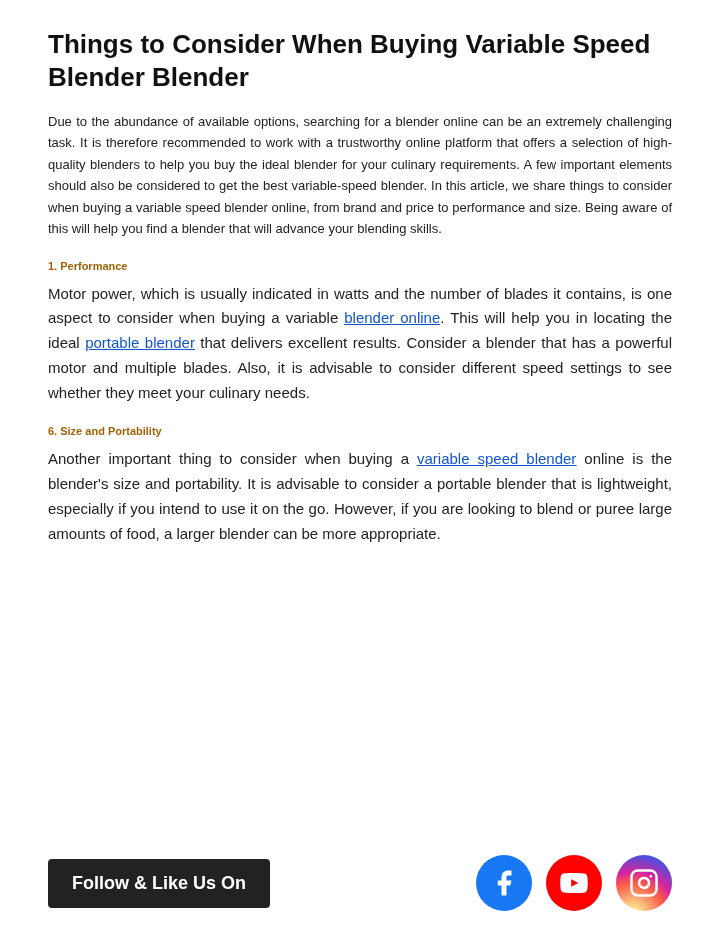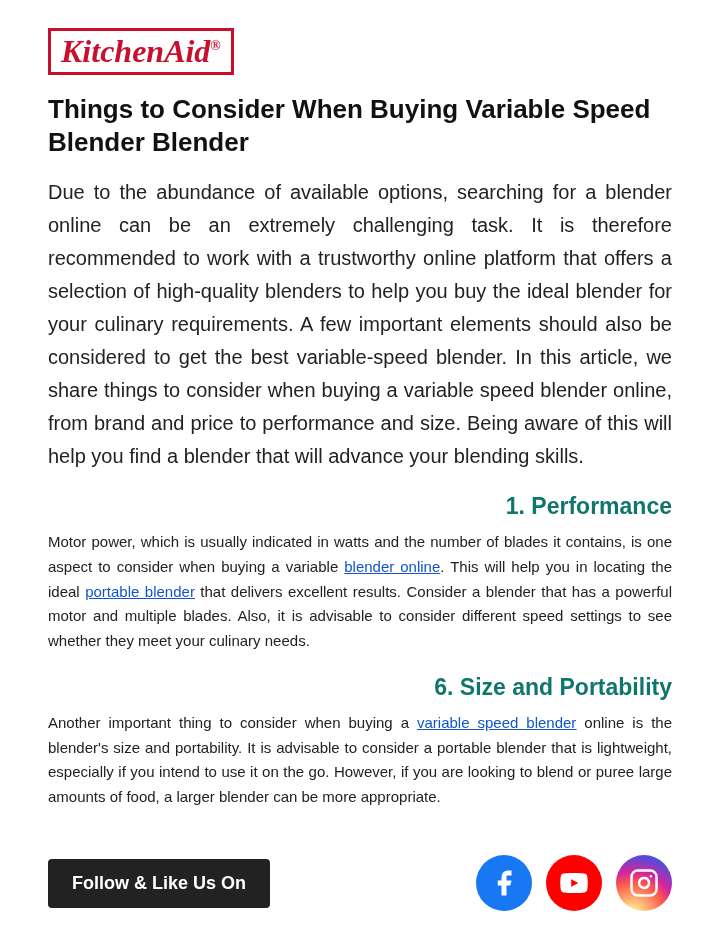--- a/index.html
+++ b/index.html
@@ -49,33 +49,32 @@
     .article-title {
       font-size: 26px;
       font-weight: bold;
       color: #111111;
       margin-bottom: 18px;
       line-height: 1.25;
       font-family: Arial, sans-serif;
     }
 
     .intro-paragraph {
-      font-size: 20px;
+      font-size: 13px;
       line-height: 1.65;
       text-align: justify;
       margin-bottom: 20px;
       color: #222222;
     }
 
     .section-heading {
-      font-size: 23px;
+      font-size: 11px;
       font-weight: bold;
-      color: #0f766e;
+      color: #a16207;
       margin-bottom: 10px;
-      text-align: right;
     }
 
     .section-paragraph {
       font-size: 15px;
       line-height: 1.65;
       text-align: justify;
       margin-bottom: 20px;
       color: #222222;
     }
 
@@ -140,25 +139,20 @@
 
     .section-block {
       margin-bottom: 4px;
     }
   </style>
 </head>
 <body>
 
 <div class="page-container">
 
-  <div class="logo-area">
-    <span class="kitchenaid-logo">
-      <span>KitchenAid</span><span class="reg">®</span>
-    </span>
-  </div>
 
   <h1 class="article-title">Things to Consider When Buying Variable Speed Blender Blender</h1>
 
   <p class="intro-paragraph">Due to the abundance of available options, searching for a blender online can be an extremely challenging task. It is therefore recommended to work with a trustworthy online platform that offers a selection of high-quality blenders to help you buy the ideal blender for your culinary requirements. A few important elements should also be considered to get the best variable-speed blender. In this article, we share things to consider when buying a variable speed blender online, from brand and price to performance and size.  Being aware of this will help you find a blender that will advance your blending skills.</p>
 
   <div class="section-block">
     <h2 class="section-heading">1. Performance</h2>
     <p class="section-paragraph">
       Motor power, which is usually indicated in watts and the number of blades it contains, is one aspect to consider when buying a variable <a class="link-blue" href="#">blender online</a>. This will help you in locating the ideal <a class="link-blue" href="#"><u>portable blender</u></a> that delivers excellent results. Consider a blender that has a powerful motor and multiple blades. Also, it is advisable to consider different speed settings to see whether they meet your culinary needs.
     </p>

